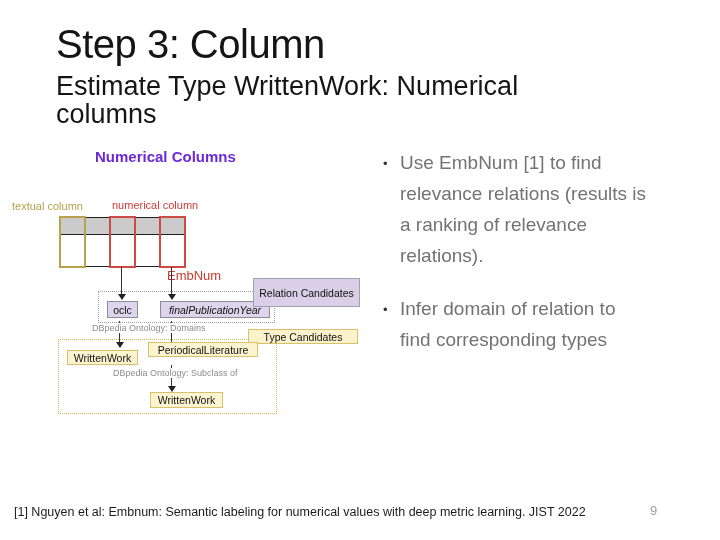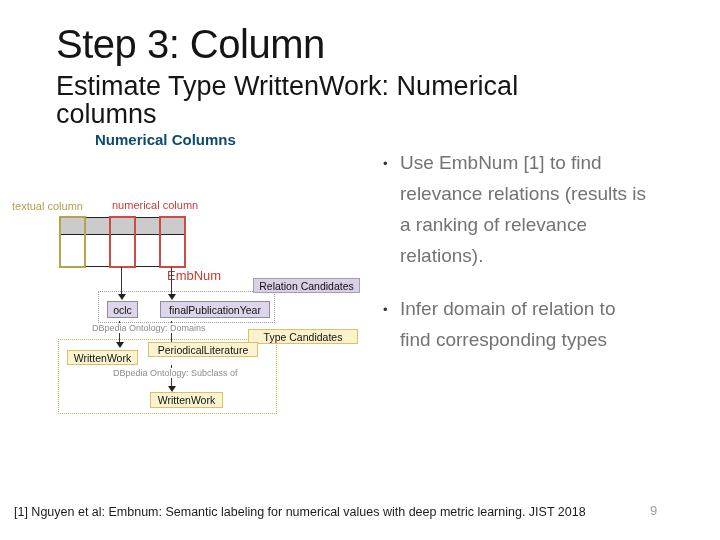--- a/index.html
+++ b/index.html
@@ -5,21 +5,21 @@
   html,body{margin:0;padding:0;background:#fff;}
   *{box-sizing:border-box;}
   .slide{position:relative;width:720px;height:540px;background:#ffffff;overflow:hidden;
          font-family:"Liberation Sans",sans-serif;color:#1a1a1a;}
   .abs{position:absolute;}
   .pre{white-space:pre-line;}
 
   .title{left:56px;top:22px;font-size:40px;line-height:44px;color:#151515;letter-spacing:-0.5px;}
   .subtitle{left:56px;top:72px;font-size:27px;line-height:28px;color:#151515;}
 
-  .diag-heading{left:95px;top:131px;font-size:15px;font-weight:bold;color:#0c4a6e;}
+  .diag-heading{left:95px;top:148px;font-size:15px;font-weight:bold;color:#6d28d9;}
 
   .lbl-textual{left:12px;top:200px;font-size:11px;color:#b3a04f;text-align:right;}
   .lbl-numerical{left:112px;top:199px;font-size:11px;color:#cf3a3a;}
   .lbl-embnum{left:124px;top:268px;font-size:13px;color:#c63b31;margin-left:43px;}
 
   .tbl{left:60px;top:217px;width:125px;height:50px;border:1px solid #222;background:#fff;}
   .tbl-header{position:absolute;left:0;top:0;width:100%;height:17px;background:#cbcbcb;border-bottom:1px solid #222;}
   .vsep{position:absolute;top:0;width:1px;height:100%;background:#222;}
   .col-olive{left:59px;top:216px;width:27px;height:52px;border:2px solid #b8a24e;background:transparent;}
   .col-red{top:216px;width:27px;height:52px;border:2px solid #d04a45;background:transparent;}
@@ -27,27 +27,27 @@
   .vline{position:absolute;width:1px;background:#333;}
   .ahead{position:absolute;width:0;height:0;border-left:4px solid transparent;border-right:4px solid transparent;border-top:6px solid #222;}
 
   .region-purple{left:98px;top:291px;width:177px;height:32px;border:1px dotted #a09ab0;}
   .region-yellow{left:58px;top:339px;width:219px;height:75px;border:1px dotted #ccb553;}
 
   .box{display:flex;align-items:center;justify-content:center;font-size:10.5px;color:#111;z-index:3;}
   .box-purple{background:#ded4eb;border:1px solid #8d8d99;text-align:right;}
   .box-yellow{background:#fcf3d0;border:1px solid #d9c06a;}
   .oclc{left:107px;top:301px;width:31px;height:17px;}
-  .fpy{left:160px;top:301px;width:110px;height:17px;}
+  .fpy{left:160px;top:301px;width:110px;height:17px;font-style:italic;}
   .ww{left:67px;top:350px;width:71px;height:15px;}
   .pl{left:148px;top:342px;width:110px;height:15px;}
   .ww2{left:150px;top:392px;width:73px;height:16px;}
 
   .tag{display:flex;align-items:center;justify-content:center;font-size:10.5px;color:#111;z-index:3;}
-  .tag-relation{left:253px;top:278px;width:107px;height:15px;background:#d9cfe6;border:1px solid #a0a0ae;}
+  .tag-relation{left:253px;top:278px;width:107px;height:29px;background:#d9cfe6;border:1px solid #a0a0ae;}
   .tag-type{left:248px;top:329px;width:110px;height:15px;background:#fbf1ca;border:1px solid #d9c06a;}
 
   .note{font-size:9px;color:#8c8c8c;background:#fff;z-index:2;padding:0 2px;}
   .note-domains{left:90px;top:323px;}
   .note-subclass{left:111px;top:368px;}
 
   .bullets{left:383px;top:147px;width:322px;}
   .bullet-item{display:flex;align-items:flex-start;}
   .bullet-item + .bullet-item{margin-top:22px;}
   .dot{width:17px;flex:0 0 17px;font-size:13px;line-height:31px;padding-top:1px;color:#333;}
@@ -119,16 +119,16 @@
 a ranking of relevance
 relations).</div>
     </div>
     <div class="bullet-item">
       <span class="dot">•</span>
       <div class="btext pre">Infer domain of relation to
 find corresponding types</div>
     </div>
   </div>
 
-  <div class="abs footer">[1] Nguyen et al: Embnum: Semantic labeling for numerical values with deep metric learning. JIST 2018</div>
+  <div class="abs footer">[1] Nguyen et al: Embnum: Semantic labeling for numerical values with deep metric learning. JIST 2022</div>
   <div class="abs pagenum">9</div>
 
 </div>
 
 </body></html>

